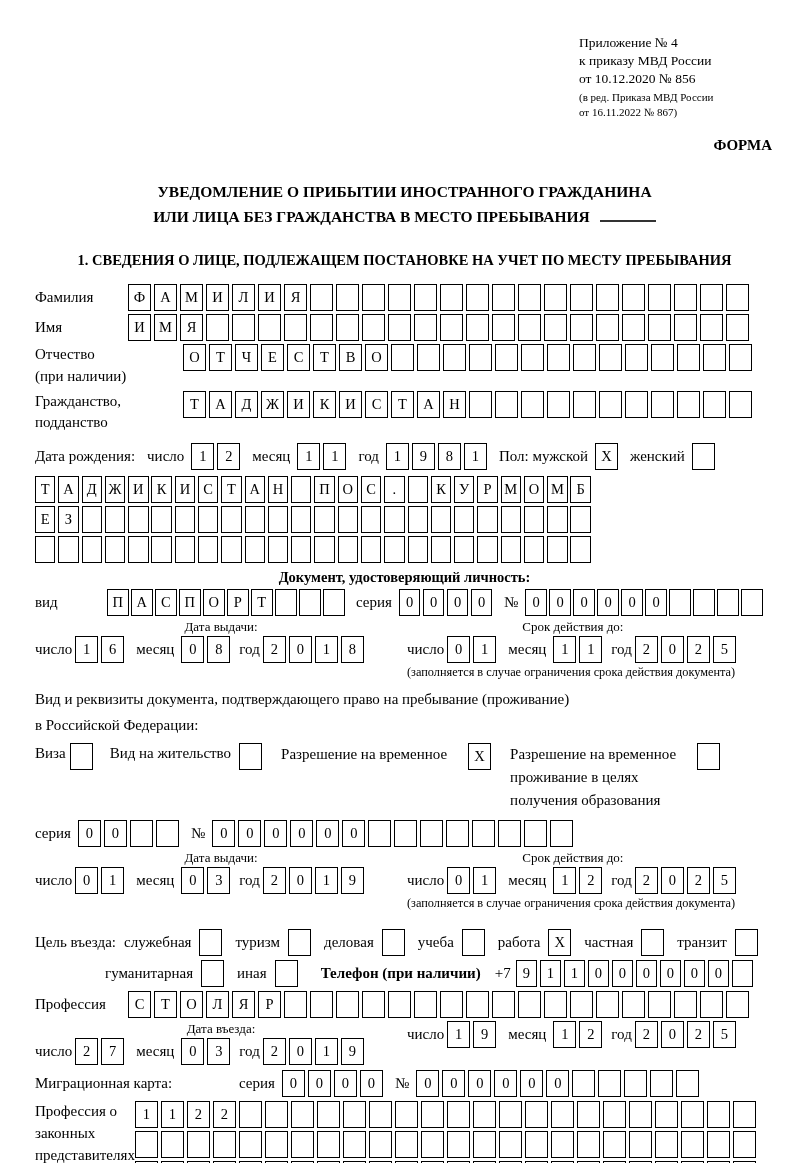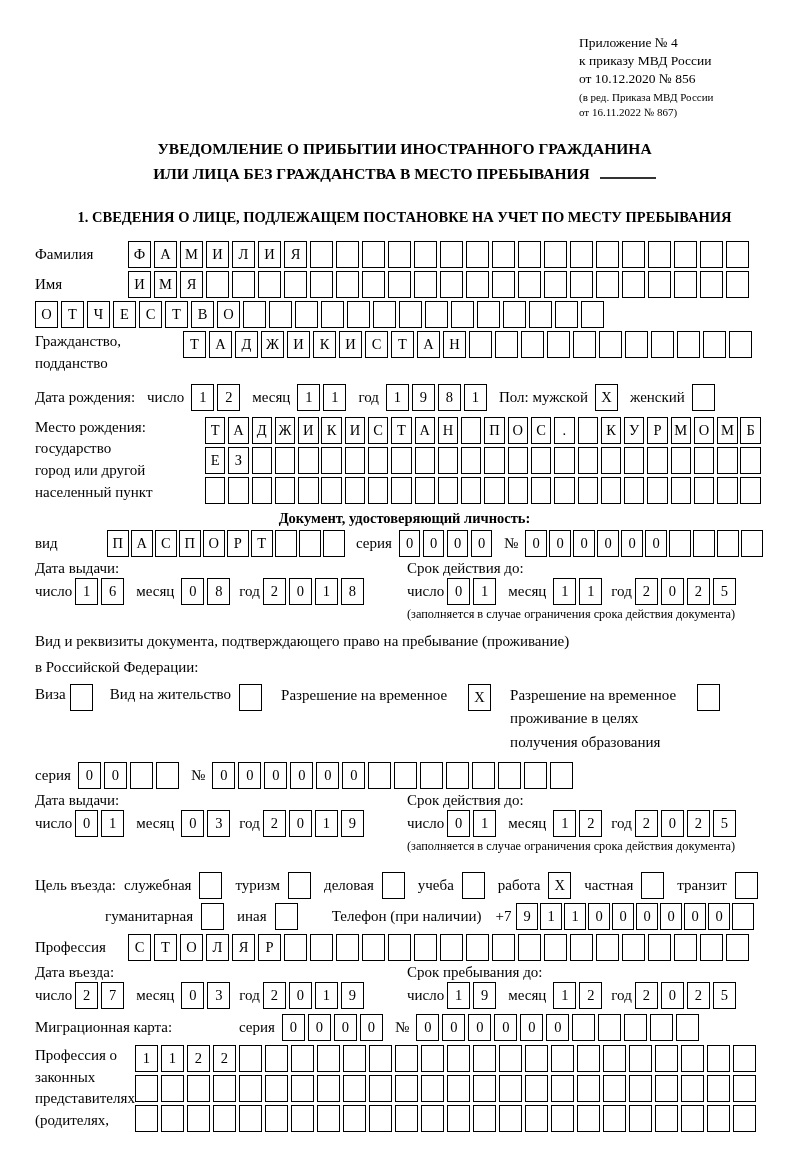--- a/index.html
+++ b/index.html
@@ -4,21 +4,21 @@
 <style>
   html,body { margin:0; padding:0; background:#fff; }
   .page {
     width:800px; height:1163px; box-sizing:border-box; background:#ffffff;
     padding:34px 26px 0 35px; font-family:"Liberation Serif", serif; color:#000;
     overflow:hidden; position:relative;
   }
   .hdr { width:195px; margin-left:auto; font-size:13.5px; line-height:1.32; }
   .hdr-note { font-size:11px; margin-top:3px; line-height:1.32; }
   .forma { text-align:right; font-weight:bold; font-size:15px; margin-top:18px; padding-right:2px; }
-  .title { text-align:center; font-weight:bold; font-size:15.5px; margin-top:18px; line-height:1.6; }
+  .title { text-align:center; font-weight:bold; font-size:15.5px; margin-top:26px; line-height:1.6; }
   .blank { display:inline-block; width:56px; border-bottom:2.2px solid #333; height:0.9em; margin-left:10px; }
   .sect { text-align:center; font-weight:bold; font-size:14.5px; margin-top:22px; margin-bottom:15px; }
 
   .row { display:flex; align-items:center; margin-bottom:3px; }
   .row.top { align-items:flex-start; }
   .lbl { font-size:15px; line-height:1.4; }
   .lbl2 { font-size:15px; line-height:1.45; }
   .w93  { flex:0 0 93px; }
   .w148 { flex:0 0 148px; }
   .w170 { flex:0 0 170px; }
@@ -32,21 +32,21 @@
     font-size:14.5px; flex:0 0 auto; background:#fff;
   }
   .sm .cell { width:20.4px; margin-right:2.9px; }
   .md .cell { width:21.5px; margin-right:2.5px; }
   .slbl { font-size:15px; margin-right:7px; }
   .gap { margin-left:9px; }
 
   .cellstack > .cells { margin-bottom:3px; }
 
   .dates-row { display:flex; margin:3px 0 1px; }
-  .dg-head { font-size:15px; text-align:left; margin-bottom:1px; }
+  .dg-head { font-size:13px; text-align:center; margin-bottom:1px; }
   .dg-row { display:flex; align-items:center; }
   .dg-left { flex:0 0 372px; }
   .note { font-size:12.3px; margin-top:2px; white-space:nowrap; }
 
   .intro { font-size:15px; line-height:1.75; margin-top:6px; }
   .visa-row { display:flex; align-items:flex-start; margin:4px 0 8px; }
   .opt2 { font-size:15px; line-height:1.55; }
   .purpose-row { display:flex; align-items:center; margin-bottom:4px; }
   .purpose-row .lbl { margin-right:8px; }
   .purpose-row .cells { margin-right:10px; }
@@ -58,20 +58,21 @@
 
   <div class="hdr">
     <div>Приложение № 4</div>
     <div>к приказу МВД России</div>
     <div>от 10.12.2020 № 856</div>
     <div class="hdr-note">
       <div>(в ред. Приказа МВД России</div>
       <div>от 16.11.2022 № 867)</div>
     </div>
   </div>
+  <div class="forma">ФОРМА</div>
 
   <div class="title">
     <div>УВЕДОМЛЕНИЕ О ПРИБЫТИИ ИНОСТРАННОГО ГРАЖДАНИНА</div>
     <div><span>ИЛИ ЛИЦА БЕЗ ГРАЖДАНСТВА В МЕСТО ПРЕБЫВАНИЯ</span><span class="blank"></span></div>
   </div>
 
   <div class="sect">1. СВЕДЕНИЯ О ЛИЦЕ, ПОДЛЕЖАЩЕМ ПОСТАНОВКЕ НА УЧЕТ ПО МЕСТУ ПРЕБЫВАНИЯ</div>
 
   <div class="row">
     <div class="lbl w93">Фамилия</div>
@@ -127,20 +128,24 @@
         <div class="cell"></div>
         <div class="cell"></div>
         <div class="cell"></div>
         <div class="cell"></div>
         <div class="cell"></div>
         <div class="cell"></div>
       </div>
   </div>
 
   <div class="row top">
+    <div class="lbl2 w148">
+      <div>Отчество</div>
+      <div>(при наличии)</div>
+    </div>
     <div class="cells">
         <div class="cell">О</div>
         <div class="cell">Т</div>
         <div class="cell">Ч</div>
         <div class="cell">Е</div>
         <div class="cell">С</div>
         <div class="cell">Т</div>
         <div class="cell">В</div>
         <div class="cell">О</div>
         <div class="cell"></div>
@@ -214,26 +219,20 @@
     <div class="cells">
         <div class="cell">X</div>
       </div>
     <span class="slbl gap">женский</span>
     <div class="cells">
         <div class="cell"></div>
       </div>
   </div>
 
   <div class="row top" style="margin-top:6px;">
-    <div class="lbl2 w170">
-      <div>Место рождения:</div>
-      <div>государство</div>
-      <div>город или другой</div>
-      <div>населенный пункт</div>
-    </div>
     <div class="cellstack">
       <div class="cells sm">
           <div class="cell">Т</div>
           <div class="cell">А</div>
           <div class="cell">Д</div>
           <div class="cell">Ж</div>
           <div class="cell">И</div>
           <div class="cell">К</div>
           <div class="cell">И</div>
           <div class="cell">С</div>
@@ -534,21 +533,21 @@
 
   <div class="purpose-row" style="margin-left:70px;">
     <span class="lbl">гуманитарная</span>
     <div class="cells">
         <div class="cell"></div>
       </div>
     <span class="lbl">иная</span>
     <div class="cells">
         <div class="cell"></div>
       </div>
-    <span class="lbl" style="margin-left:21px; margin-right:14px;">Телефон (при наличии)</span>
+    <span class="lbl" style="margin-left:10px; margin-right:14px;font-weight:bold;">Телефон (при наличии)</span>
     <span class="lbl" style="margin-right:5px;">+7</span>
     <div class="cells md">
         <div class="cell">9</div>
         <div class="cell">1</div>
         <div class="cell">1</div>
         <div class="cell">0</div>
         <div class="cell">0</div>
         <div class="cell">0</div>
         <div class="cell">0</div>
         <div class="cell">0</div>
@@ -604,21 +603,20 @@
         <span class="slbl" style="margin-left:6px; margin-right:3px">год</span>
         <div class="cells">
             <div class="cell">2</div>
             <div class="cell">0</div>
             <div class="cell">1</div>
             <div class="cell">9</div>
           </div>
       </div>
     </div>
     <div>
-      <div class="dg-head">Срок пребывания до:</div>
       <div class="dg-row">
         <span class="slbl" style="margin-right:3px">число</span>
         <div class="cells">
             <div class="cell">1</div>
             <div class="cell">9</div>
           </div>
         <span class="slbl gap">месяц</span>
         <div class="cells">
             <div class="cell">1</div>
             <div class="cell">2</div>

